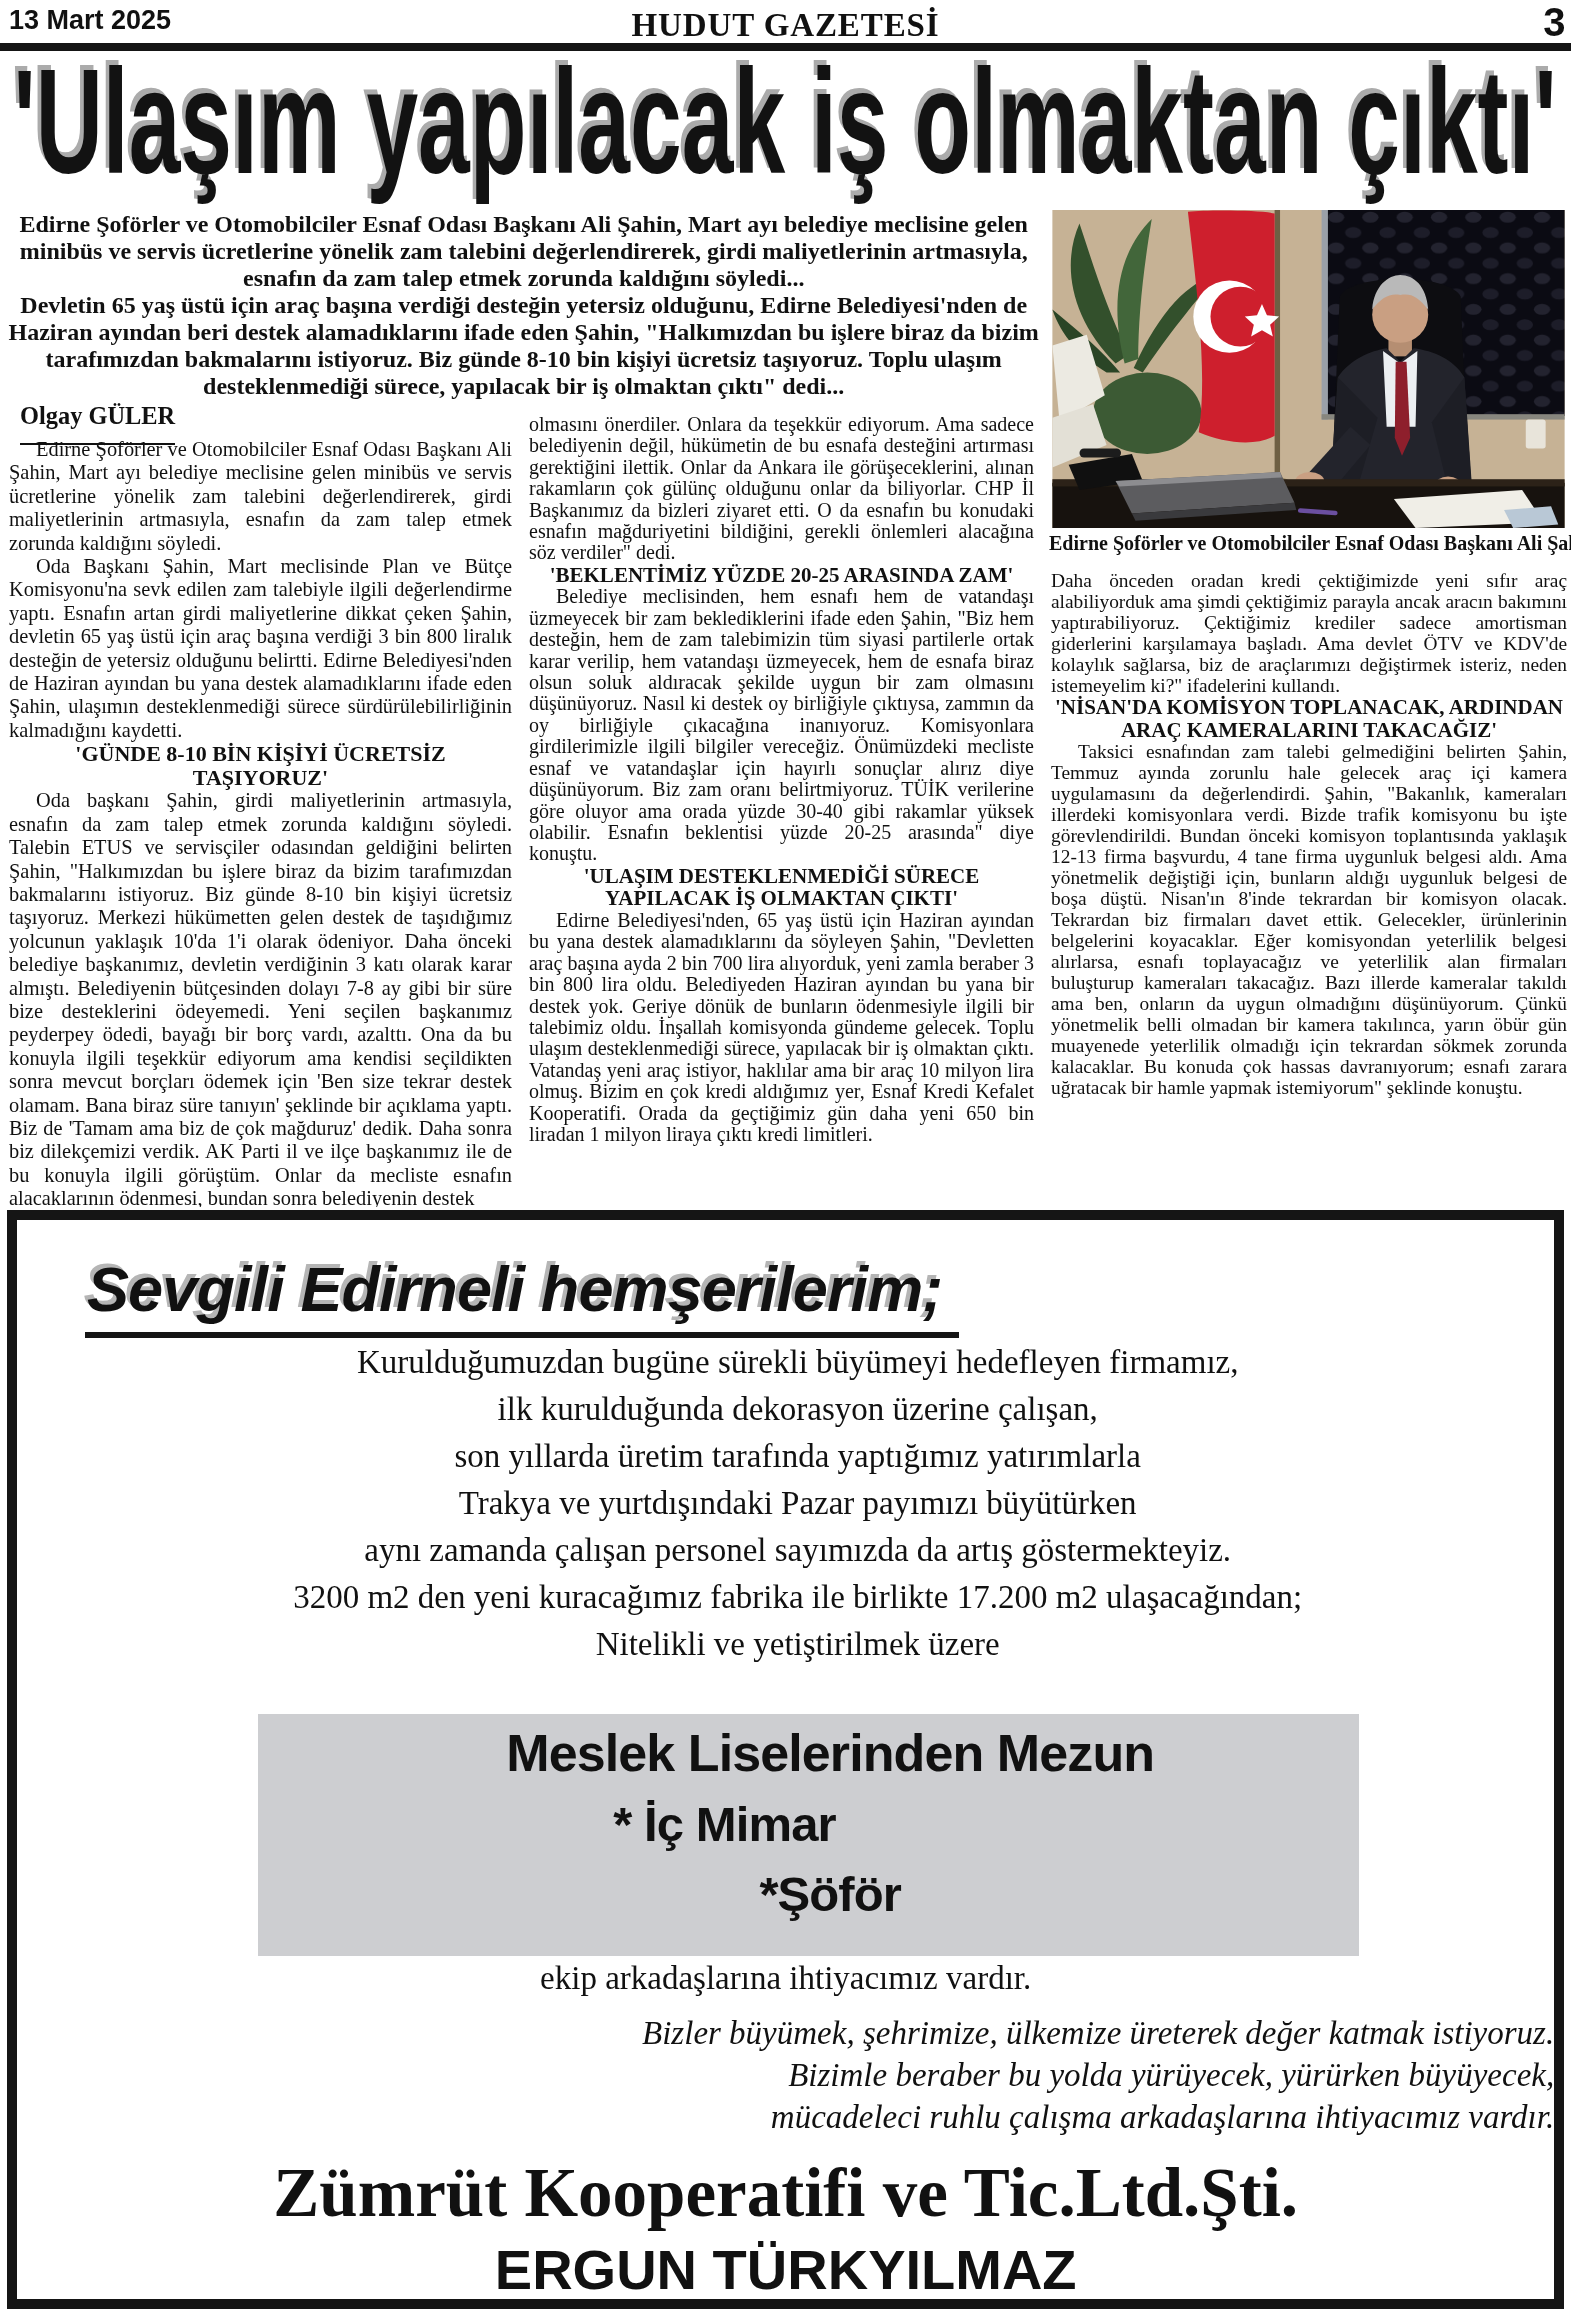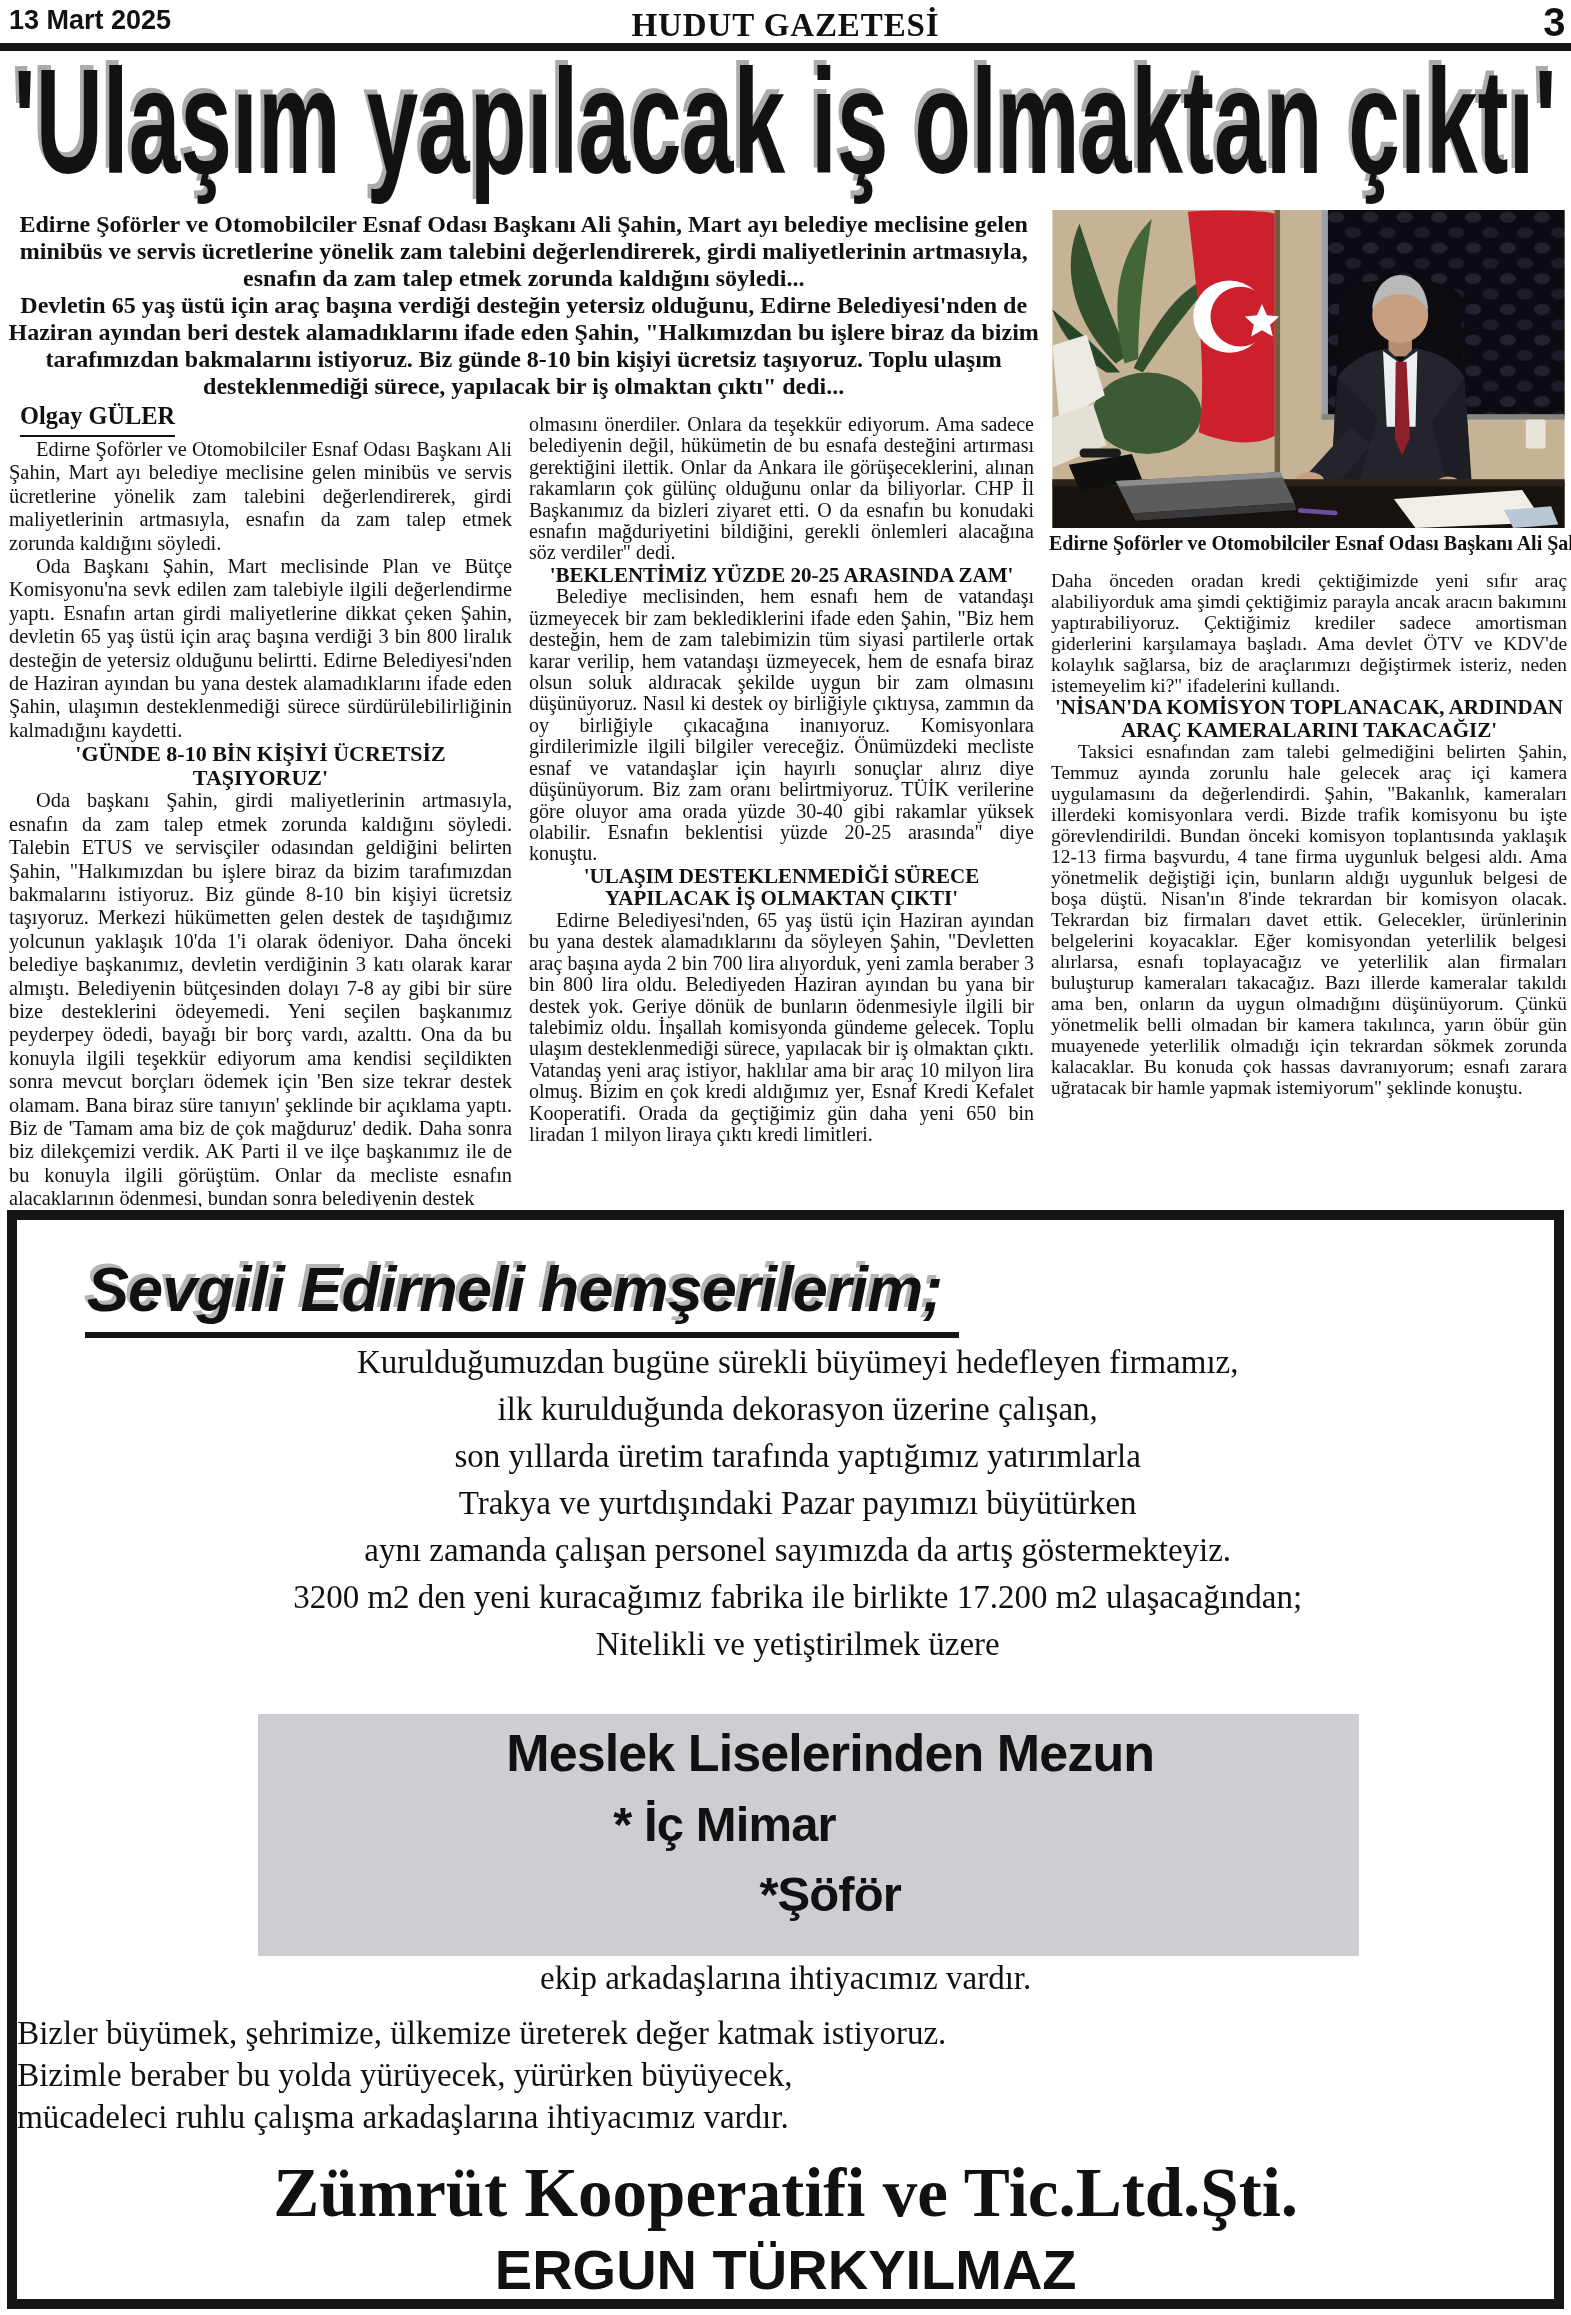--- a/index.html
+++ b/index.html
@@ -15,21 +15,21 @@
 
   
   .headline-svg{left:0;top:51px;}
 
   
   .lead{left:7.2px;top:211px;width:1033px;text-align:center;font-weight:bold;
         font-size:24px;line-height:27px;}
   .lead p{margin:0;}
 
   
-  .byline{left:20px;top:402px;font-weight:bold;font-size:24.4px;border-bottom:2.7px solid #111;padding-bottom:5px;}
+  .byline{left:20px;top:402px;font-weight:bold;font-size:24.4px;border-bottom:2.7px solid #111;padding-bottom:13px;}
   .col{position:absolute;text-align:justify;overflow:hidden;}
   .col p{margin:0;}
   .col .indent{text-indent:27px;}
   .col1{left:9px;top:438px;width:503px;height:769px;font-size:20.4px;line-height:23.4px;}
   .col2{left:529px;top:414px;width:505px;height:792px;font-size:20px;line-height:21.4px;}
   .col3{left:1051px;top:570px;width:516px;height:635px;font-size:19.4px;line-height:21px;}
   .subhead{font-weight:bold;text-align:center;text-indent:0;font-size:22px;line-height:23.5px;}
   .col2 .subhead,.col3 .subhead{font-size:21px;line-height:22.6px;}
 
   
@@ -45,21 +45,21 @@
   .ad-body{position:absolute;left:12px;top:119px;width:100%;text-align:center;
            font-size:33px;line-height:47px;}
   .job-box{position:absolute;left:241px;top:494px;width:1058px;height:242px;background:#cdced1;
            font-family:"Liberation Sans",sans-serif;font-weight:900;text-align:center;padding-left:43px;}
   .job-head{margin-top:9px;font-size:52px;letter-spacing:-0.9px;}
   .job-row{display:flex;justify-content:center;margin-top:12.7px;font-size:49px;letter-spacing:-0.9px;}
   .job-row span{width:380px;text-align:left;}
   .job-row span:first-child{margin-right:54px;}
   .job-center{margin-top:14.5px;font-size:49px;letter-spacing:-0.9px;}
   .ad-line-ekip{position:absolute;left:0;top:740px;width:100%;text-align:center;font-size:33px;}
-  .ad-close{position:absolute;left:0;top:792px;width:100%;text-align:left;font-size:33px;line-height:42px;}
+  .ad-close{position:absolute;left:0;top:792px;width:100%;text-align:right;font-size:33px;line-height:42px;font-style:italic;}
   .ad-company{position:absolute;left:0;top:934px;width:100%;text-align:center;
               font-weight:bold;font-size:69px;}
   .ad-signer{position:absolute;left:0;top:1017px;width:100%;text-align:center;
              font-family:"Liberation Sans",sans-serif;font-weight:900;font-size:56px;letter-spacing:0px;}
 </style>
 </head>
 <body>
 
 <div id="page">
 

